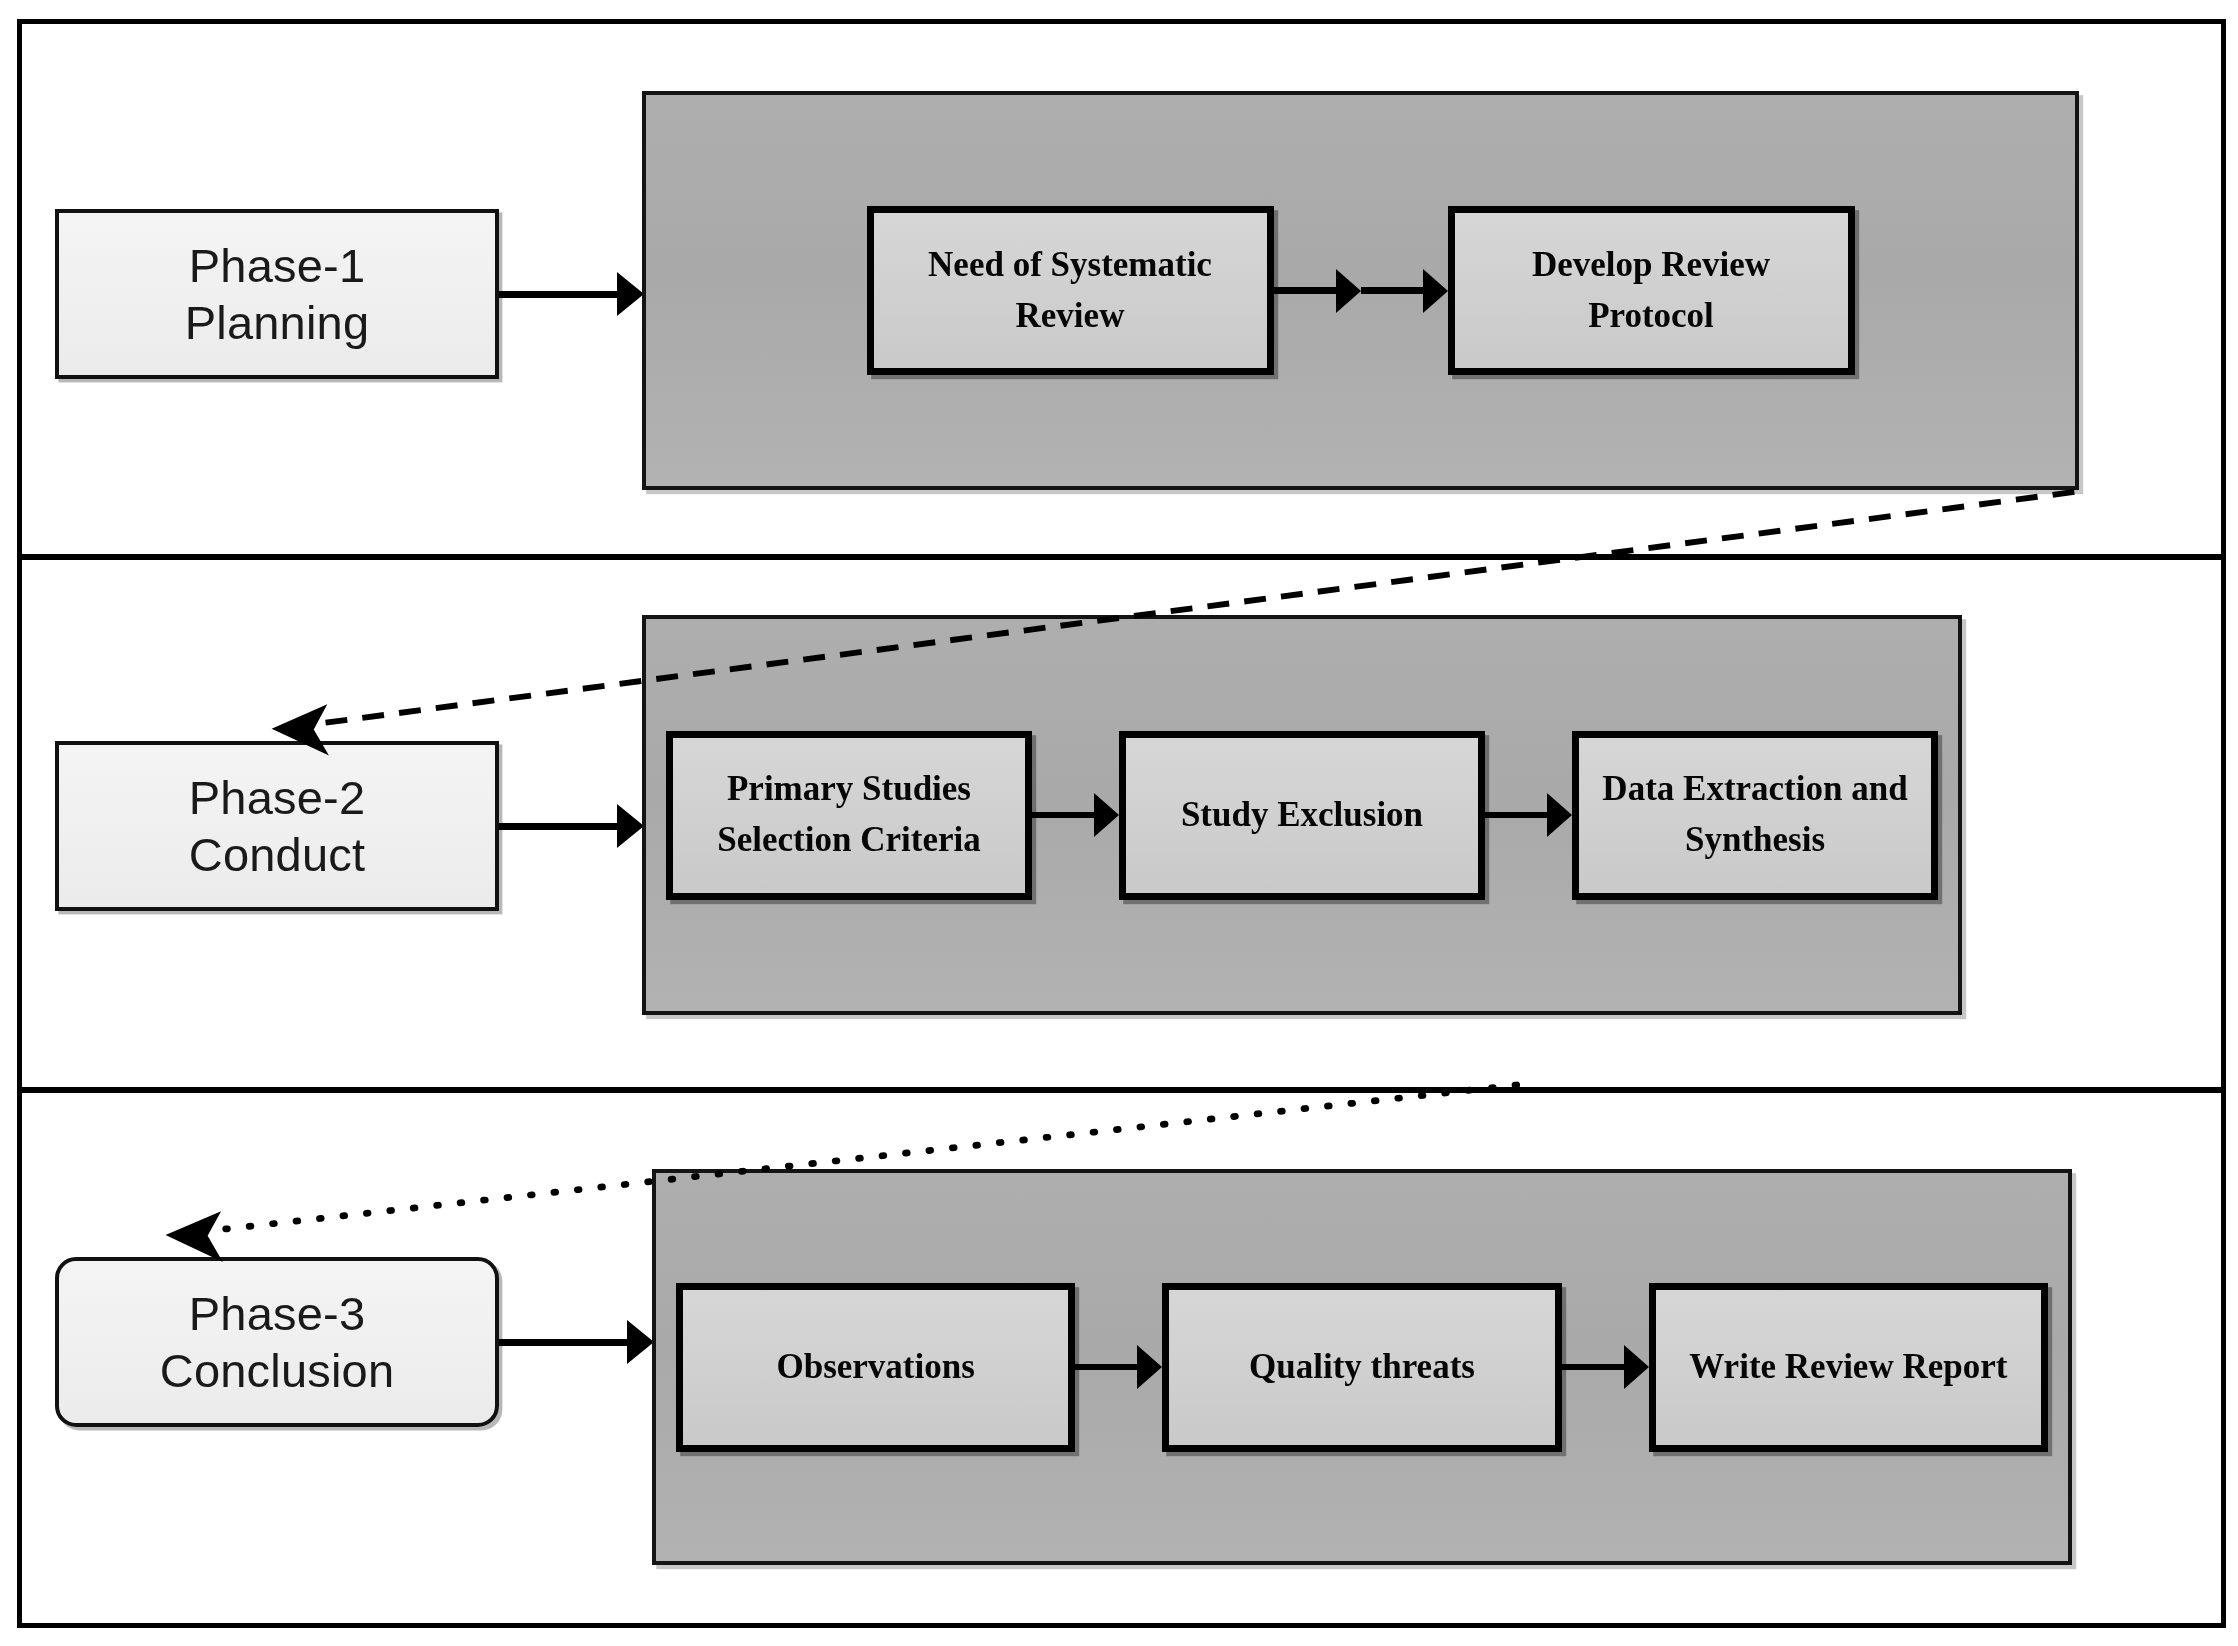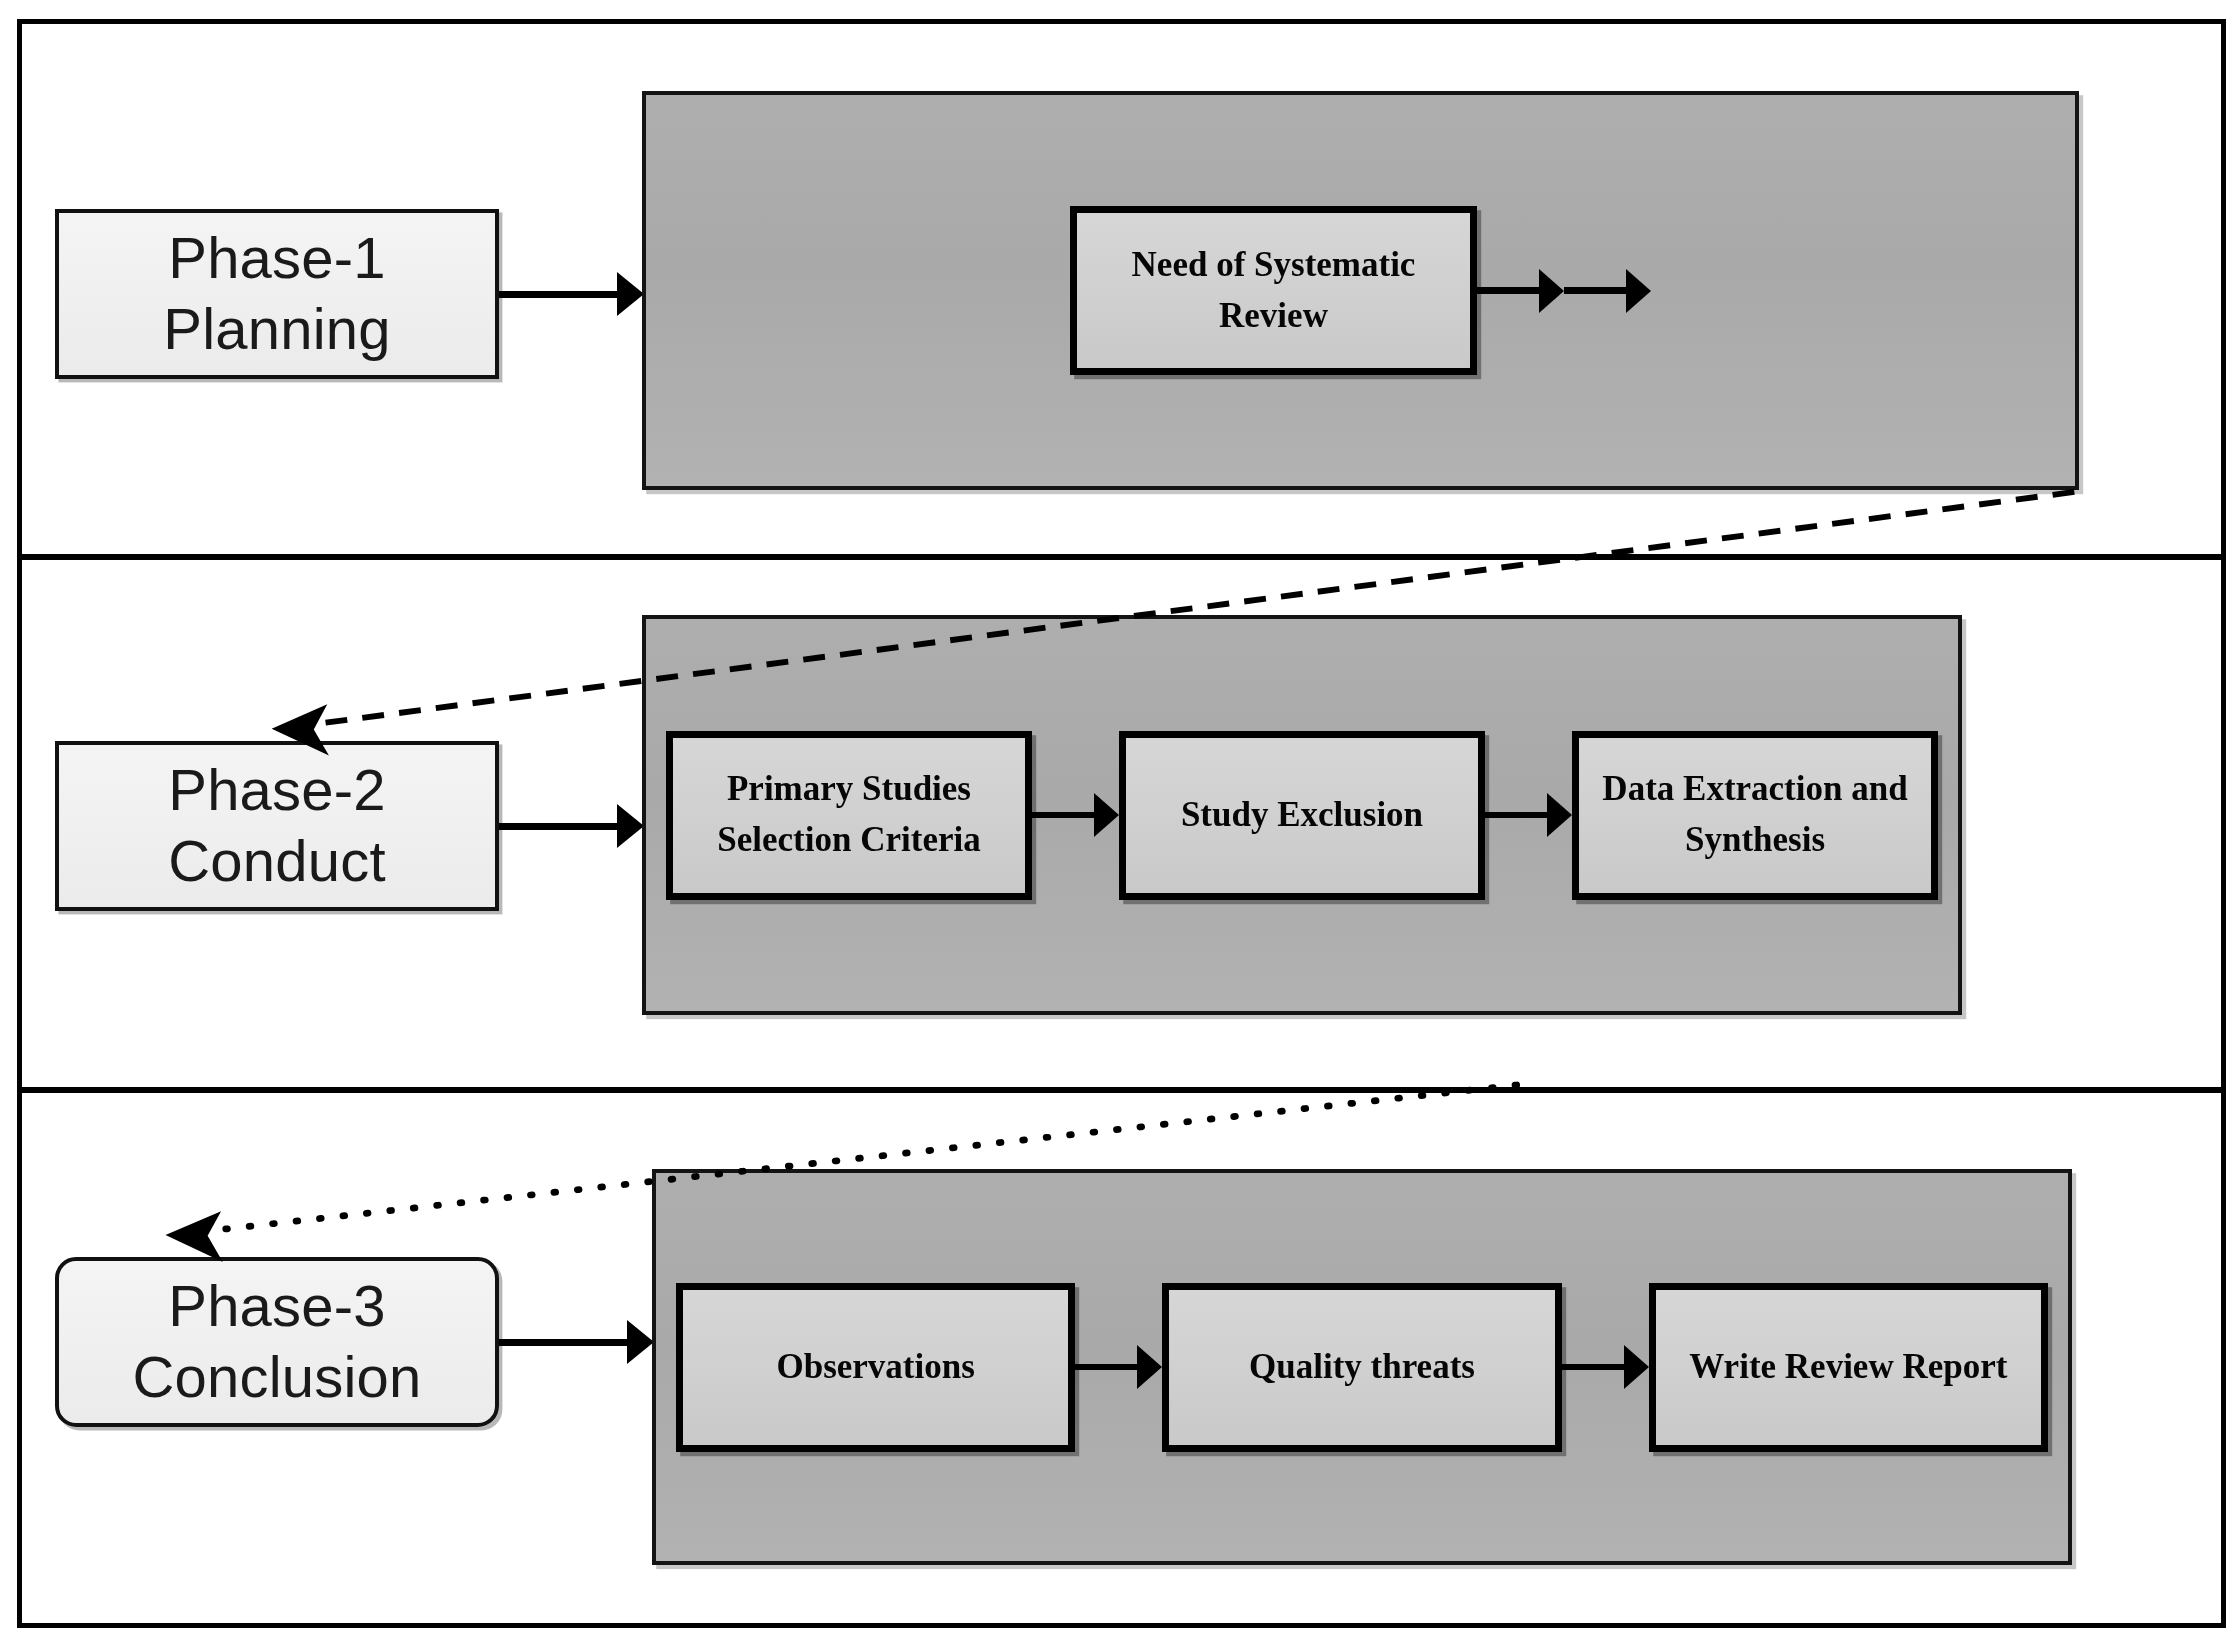--- a/index.html
+++ b/index.html
@@ -22,21 +22,21 @@
   
   .phase-label-box{
     position:absolute;width:444px;height:170px;
     background:linear-gradient(180deg,#f4f4f4 0%,#efefef 60%,#ebebeb 100%);
     border:4.2px solid #111;box-sizing:border-box;
     display:flex;flex-direction:column;align-items:center;justify-content:center;
     box-shadow:3.4px 3.4px 0 rgba(0,0,0,0.28);
   }
   .phase-label-box .ln{
     font-family:"Liberation Sans", sans-serif;
-    font-size:58px;line-height:1.22;color:#1a1a1a;font-weight:400;
+    font-size:47px;line-height:1.22;color:#1a1a1a;font-weight:400;
     letter-spacing:0.2px;white-space:nowrap;
   }
   #phase-box-1{left:55px;top:209px;}
   #phase-box-2{left:55px;top:741px;}
   #phase-box-3{left:55px;top:1257px;border-radius:21px;}
 
   
   .phase-panel{
     position:absolute;
     background:linear-gradient(180deg,#aeaeae 0%,#a9a9a9 45%,#b2b2b2 100%);
@@ -129,20 +129,23 @@
         <div class="txt">Need of Systematic Review</div>
       </div>
       <div class="step-connector">
         <div class="shaft"></div>
         <div class="head"></div>
       </div>
       <div class="step-connector">
         <div class="shaft"></div>
         <div class="head"></div>
       </div>
+      <div class="step-box">
+        <div class="txt">Develop Review Protocol</div>
+      </div>
       <div class="panel-pad-right"></div>
     </div>
   </div>
 
   <div class="phase-label-box" id="phase-box-2">
     <div class="ln">Phase-2</div>
     <div class="ln">Conduct</div>
   </div>
 
   <div class="feed-arrow" id="feed-arrow-2">

